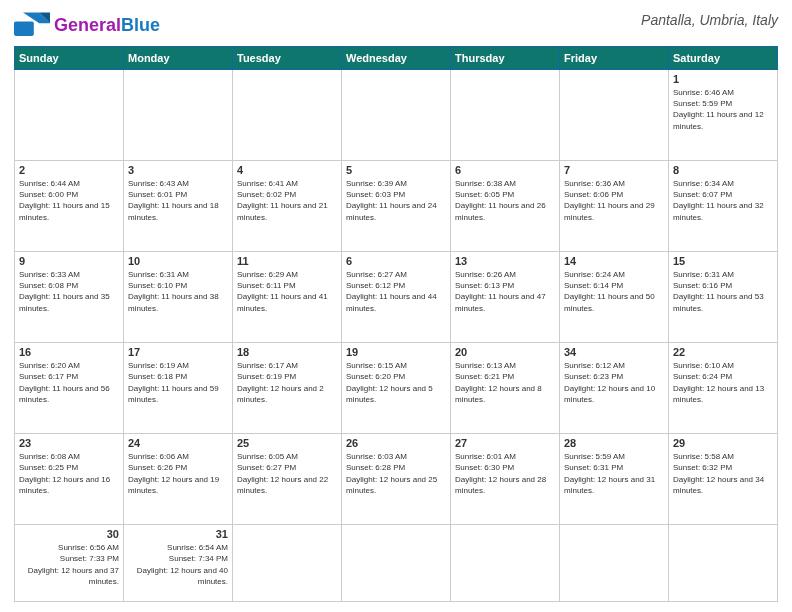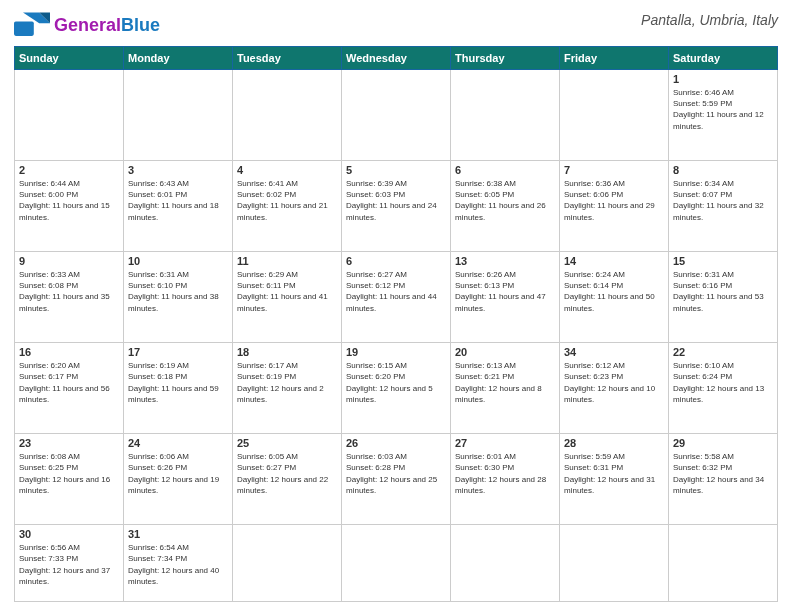--- a/index.html
+++ b/index.html
@@ -75,20 +75,21 @@
       vertical-align: top;
       border: 1px solid #ccc;
       padding: 3px 4px;
       font-size: 8.5px;
       color: #333;
       background: #fff;
       height: 78px;
     }
     .calendar tbody tr:last-child td {
       height: 60px;
+      text-align: right;
     }
     .day-number {
       font-size: 11px;
       font-weight: bold;
       color: #333;
       display: block;
       margin-bottom: 2px;
     }
     .day-info {
       font-size: 8px;

